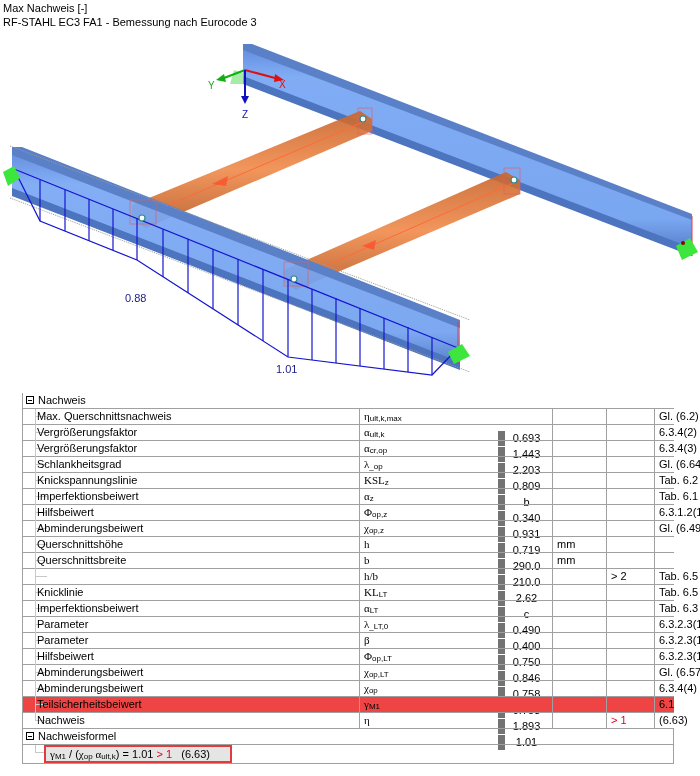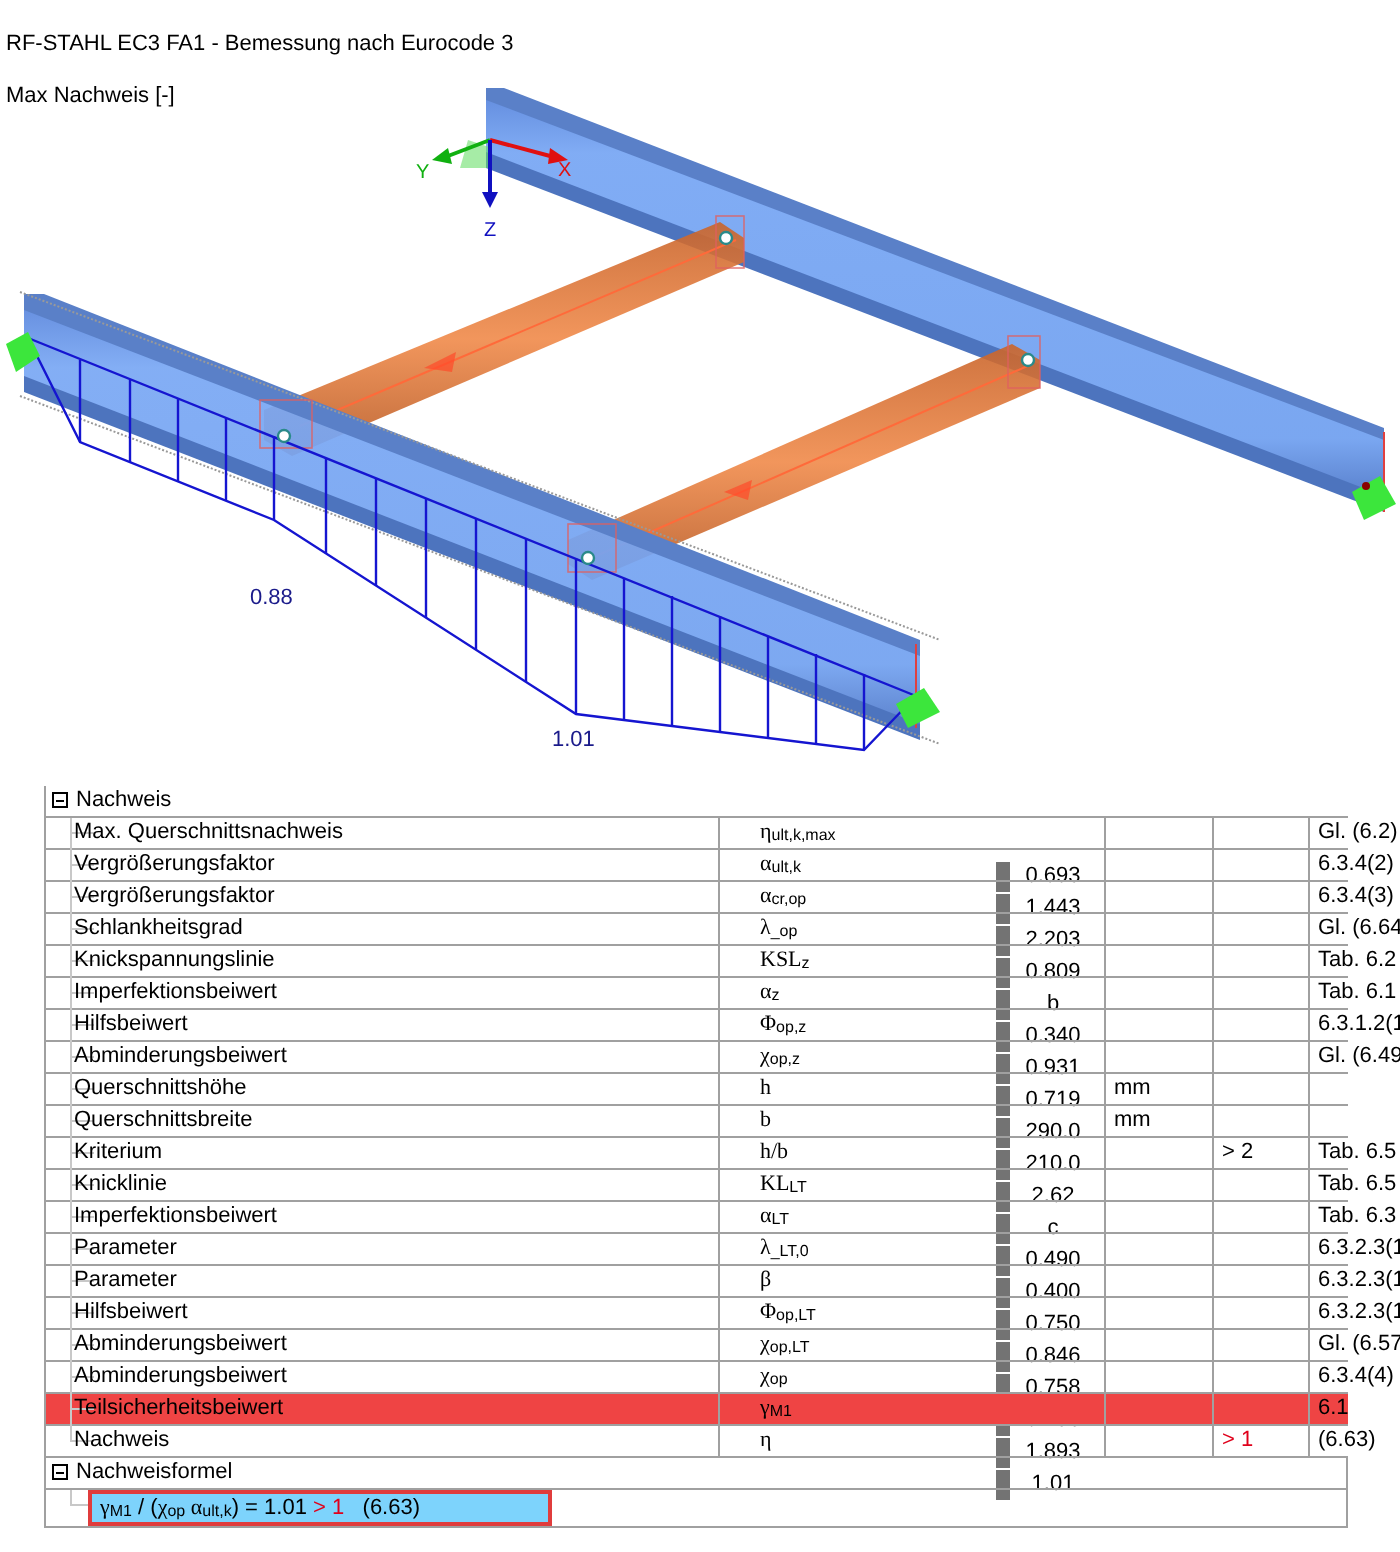--- a/index.html
+++ b/index.html
@@ -1,46 +1,46 @@
 <!DOCTYPE html>
 <html><head>
 <meta charset="utf-8">
 <style>
   html, body { margin:0; padding:0; background:#fff; }
   body { width:700px; height:776px; position:relative; overflow:hidden;
          font-family:"Liberation Sans", sans-serif; font-size:11px; color:#000; }
   .title { position:absolute; left:3px; line-height:14px; font-size:11px; }
-  #t1 { top:1px;margin-top:40px; }
+  #t1 { top:1px; }
   #t2 { top:15px; }
   svg.model { position:absolute; left:0; top:30px; }
   .tbl { position:absolute; left:22px; top:393px; width:651px; border-left:1px solid #a0a0a0; }
   .row { position:relative; height:16px; border-bottom:1px solid #a0a0a0; box-sizing:border-box; }
   .row.top { border-bottom:1px solid #a0a0a0; }
   .row.hl { background:#ef4444; }
   .cell { position:absolute; top:0; height:15px; line-height:15px; box-sizing:border-box;
           white-space:nowrap; overflow:visible; }
   .c-lab { left:0; width:336px; }
-  .c-sym { left:336px; width:139px; border-left:1px solid #a0a0a0; padding-left:20px; }
+  .c-sym { left:336px; width:139px; border-left:1px solid #a0a0a0; padding-left:4px; }
   .c-val { left:475px; width:54px; border-left:7px solid #737373; text-align:center; padding-right:4px;margin-top:22px; }
   .c-unit { left:529px; width:54px; border-left:1px solid #a0a0a0; padding-left:4px; }
   .c-crit { left:583px; width:48px; border-left:1px solid #a0a0a0; padding-left:4px; color:#e0001b; }
   .c-crit.plain { color:#000; }
   .c-ref { left:631px; width:70px; border-left:1px solid #a0a0a0; border-right:1px solid #a0a0a0; padding-left:4px; }
   .tree-line { position:absolute; left:12px; top:0; width:1px; height:16px; background:#c8c8c8; }
   .tree-line.half { height:8px; }
   .tree-h { position:absolute; left:12px; top:7px; width:12px; height:1px; background:#c8c8c8; }
   .lab-text { position:absolute; left:14px; top:0; }
   .expander { position:absolute; left:3px; top:3px; width:8px; height:8px; border:1px solid #000; box-sizing:border-box; background:#fff; }
   .expander::after { content:""; position:absolute; left:1px; top:3px; width:4px; height:1px; background:#000; }
   .grp-text { position:absolute; left:15px; top:0; line-height:15px; }
   .sym { font-family:"Liberation Serif", serif; font-size:11px; }
   .sym sub { font-family:"Liberation Sans", sans-serif; font-size:8px; vertical-align:-1px; }
   .formula-row { position:relative; height:18px; }
-  .formula-box { position:absolute; left:21px; top:0; height:18px; width:232px; border:2px solid #e03c3c; box-sizing:border-box;
-                 line-height:14px; padding-left:4px; white-space:nowrap; background:#7dd3fc; }
+  .formula-box { position:absolute; left:21px; top:0; height:18px; width:188px; border:2px solid #e03c3c; box-sizing:border-box;
+                 line-height:14px; padding-left:4px; white-space:nowrap; background:#e5e5e5; }
   .red { color:#e0001b; }
 </style>
 </head>
 <body>
 
 <div class="title" id="t1">Max Nachweis [-]</div>
 <div class="title" id="t2">RF-STAHL EC3 FA1 - Bemessung nach Eurocode 3</div>
 
 <svg class="model" width="700" height="350" viewBox="0 30 700 350">
   <defs>
@@ -265,23 +265,20 @@
         </div>
         <div class="cell c-sym"><span class="sym">b</span><span class="sym"><sub></sub></span></div>
         <div class="cell c-val">210.0</div>
         <div class="cell c-unit">mm</div>
         <div class="cell c-crit plain"></div>
         <div class="cell c-ref"></div>
       </div>
       <div class="row">
         <span class="tree-line"></span>
         <span class="tree-h"></span>
-        <div class="cell c-lab">
-          <span class="lab-text">Kriterium</span>
-        </div>
         <div class="cell c-sym"><span class="sym">h/b</span><span class="sym"><sub></sub></span></div>
         <div class="cell c-val">2.62</div>
         <div class="cell c-unit"></div>
         <div class="cell c-crit plain">&gt; 2</div>
         <div class="cell c-ref">Tab. 6.5</div>
       </div>
       <div class="row">
         <span class="tree-line"></span>
         <span class="tree-h"></span>
         <div class="cell c-lab">

